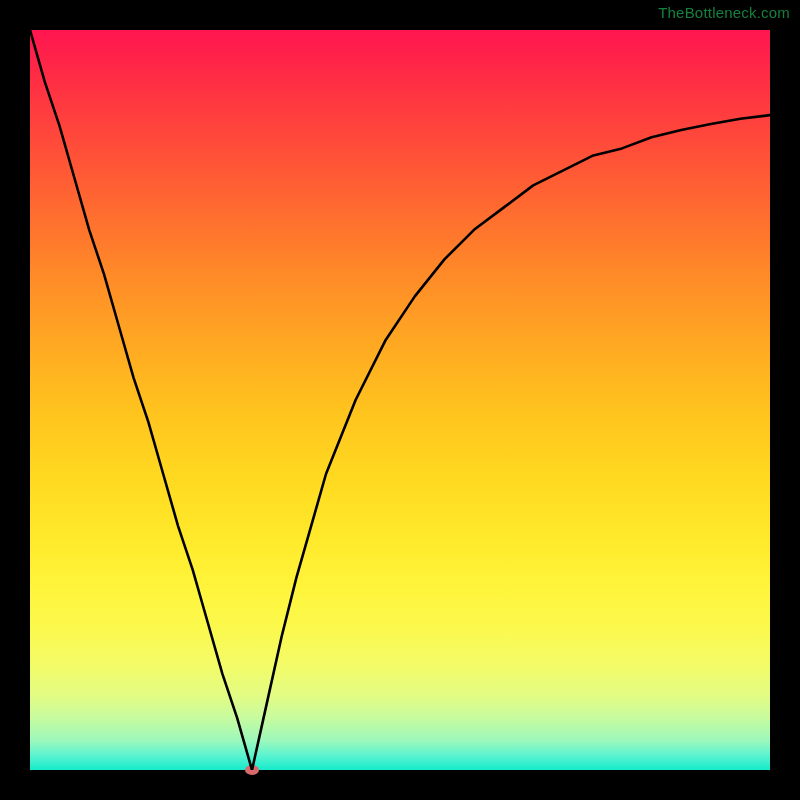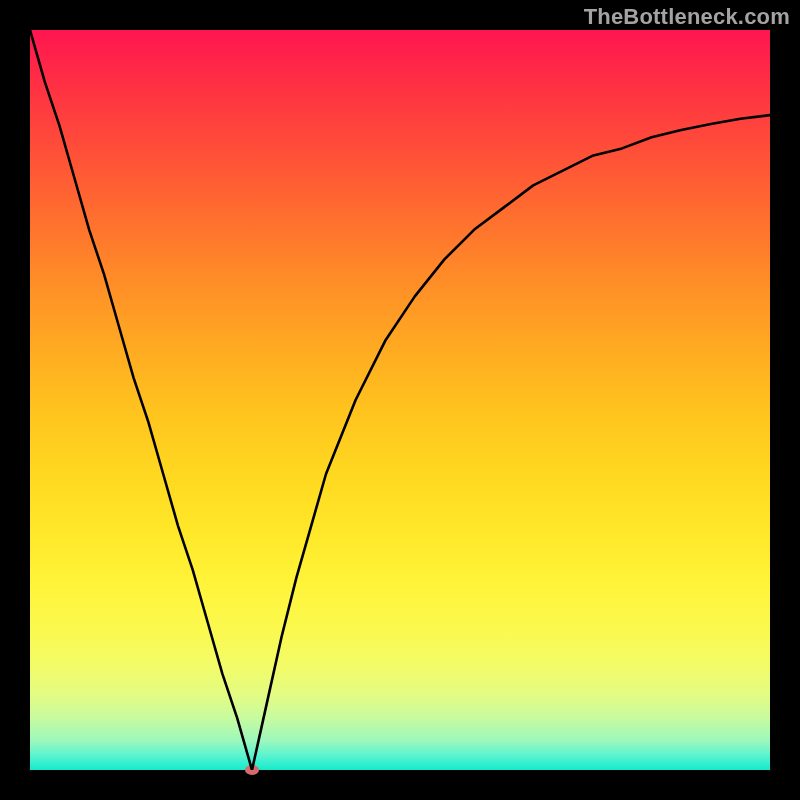--- a/index.html
+++ b/index.html
@@ -14,23 +14,23 @@
   .frame {
     position: relative;
     width: 800px;
     height: 800px;
     background: #000;
   }
   .watermark {
     position: absolute;
     top: 4px;
     right: 10px;
-    color: #a3a3a3;
-    font-size: 22px;
-    font-weight: 700;
+    color: #15803d;
+    font-size: 15px;
+    font-weight: 400;
     letter-spacing: 0.2px;
     z-index: 20;
   }
   .plot-area {
     position: absolute;
     left: 30px;
     top: 30px;
     width: 740px;
     height: 740px;
     background: linear-gradient(to bottom,

